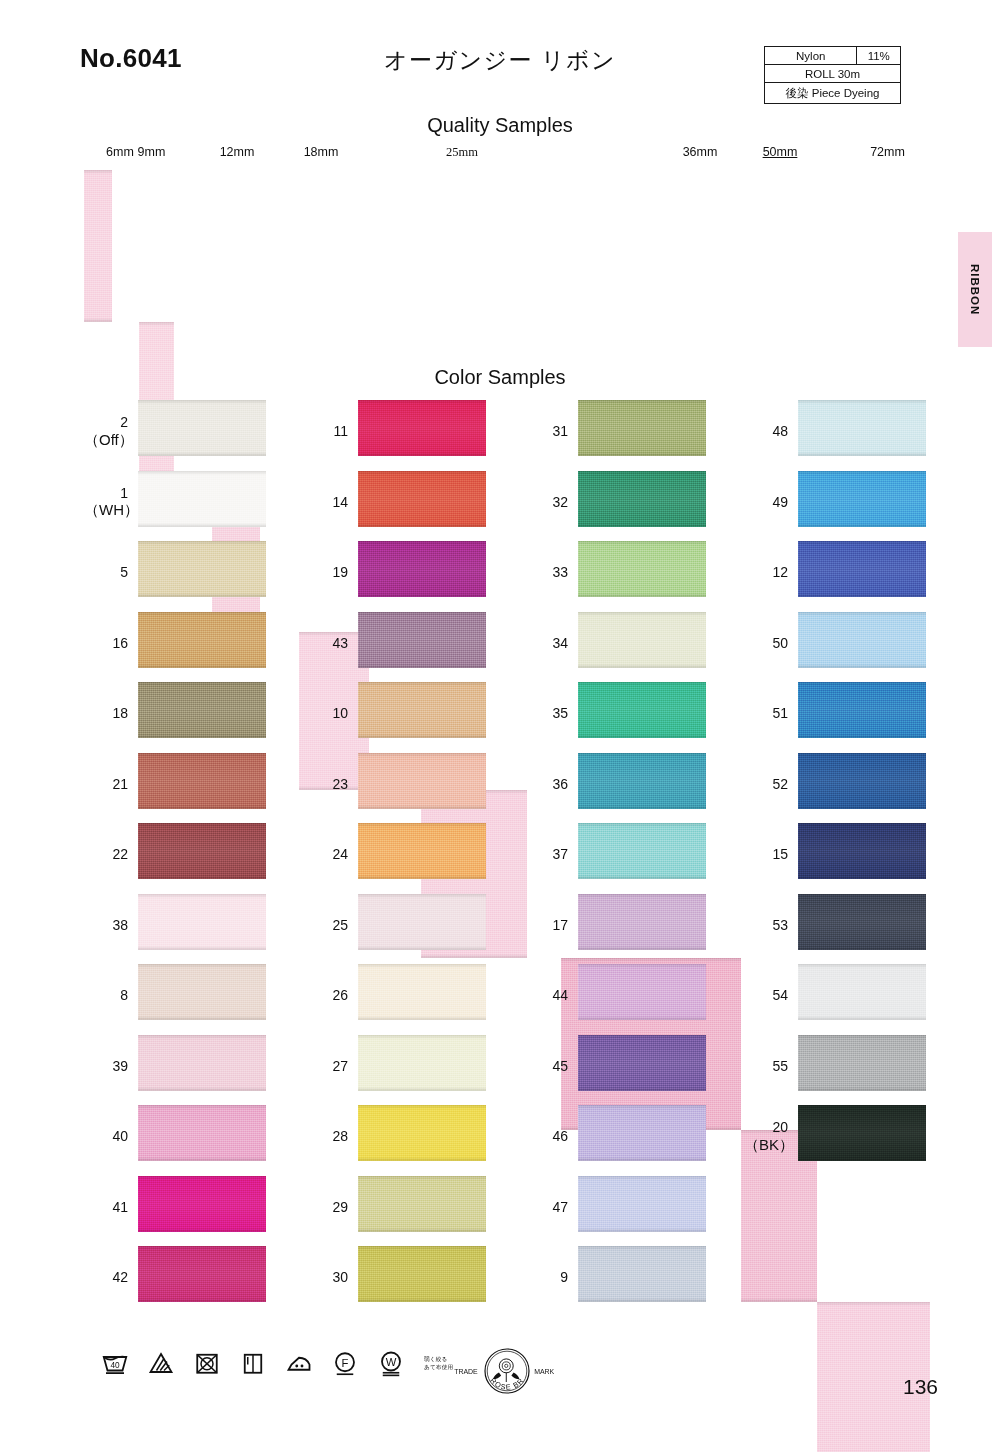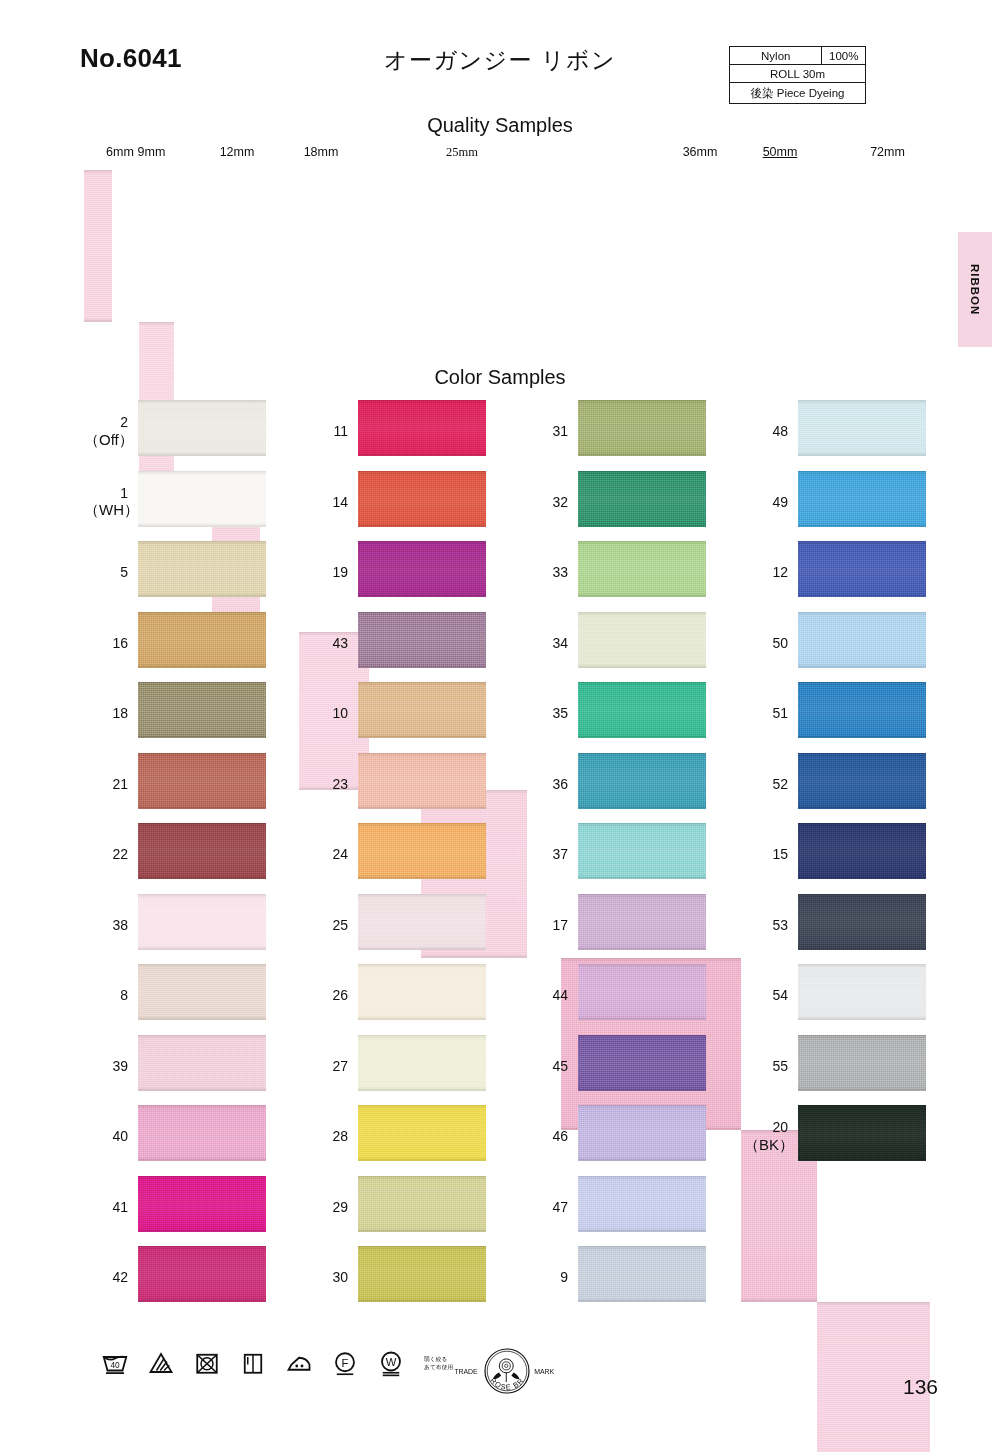--- a/index.html
+++ b/index.html
@@ -29,21 +29,21 @@
   }
   .sec-heading {
     position: absolute; width: 1000px; left: 0; text-align: center;
     font-size: 20px; font-weight: normal;
   }
   #quality-heading { top: 114px; }
   #color-heading  { top: 366px; }
 
   
   .spec {
-    position: absolute; left: 729px; top: 46px;
+    position: absolute; left: 764px; top: 46px;
     width: 137px; border: 1px solid #1a1a1a;
     border-collapse: collapse; font-size: 11.5px; padding-left: 20px;
   }
   .spec td {
     border: 1px solid #1a1a1a; text-align: center;
     padding: 2.5px 2px; white-space: nowrap;
   }
 
   
   .side-tab {
@@ -122,21 +122,21 @@
   <div class="prod-no">No.6041</div>
 
   <div class="title-block">
     <div class="title-jp">オーガンジー リボン</div>
   </div>
 
   <table class="spec">
     <tbody>
         <tr>
       <td style="width:68%">Nylon</td>
-      <td style="width:32%">100%</td>
+      <td style="width:32%">11%</td>
     </tr>
     <tr>
       <td colspan="2">ROLL  30m</td>
     </tr>
     <tr>
       <td colspan="2">後染  Piece Dyeing</td>
     </tr>
   </tbody>
     </table>
 

